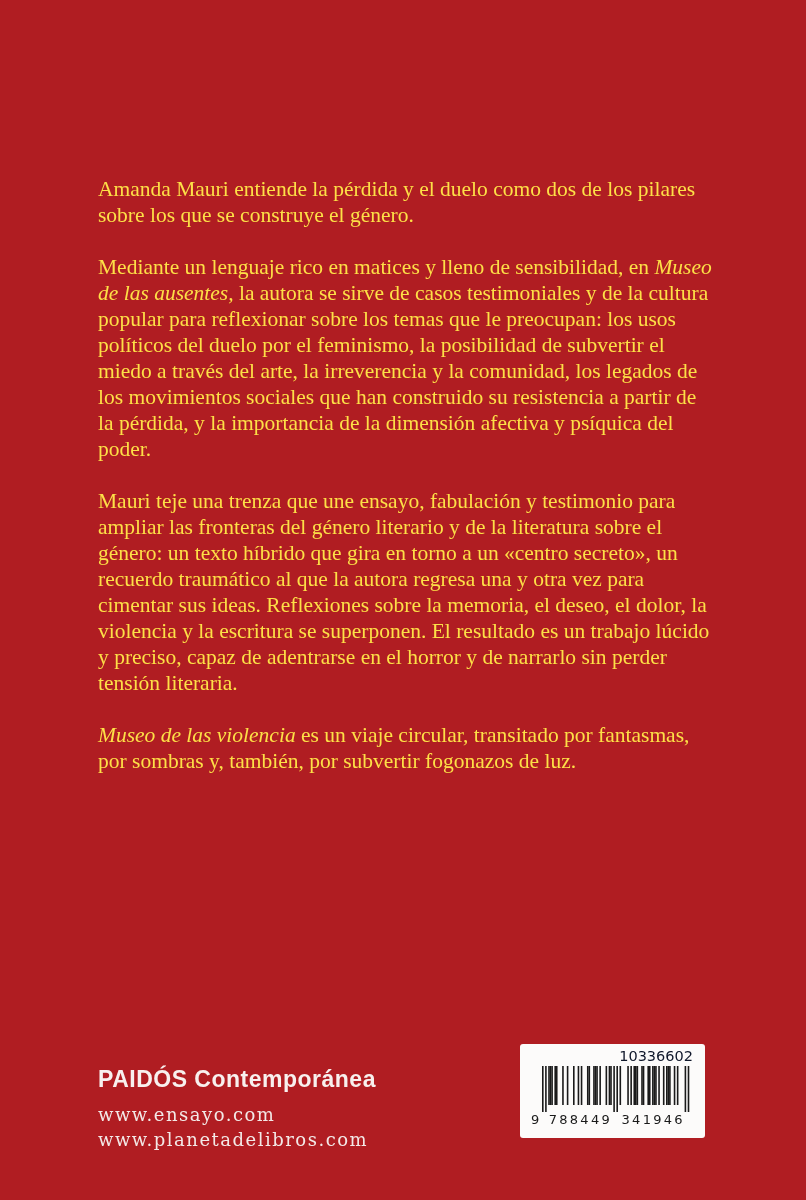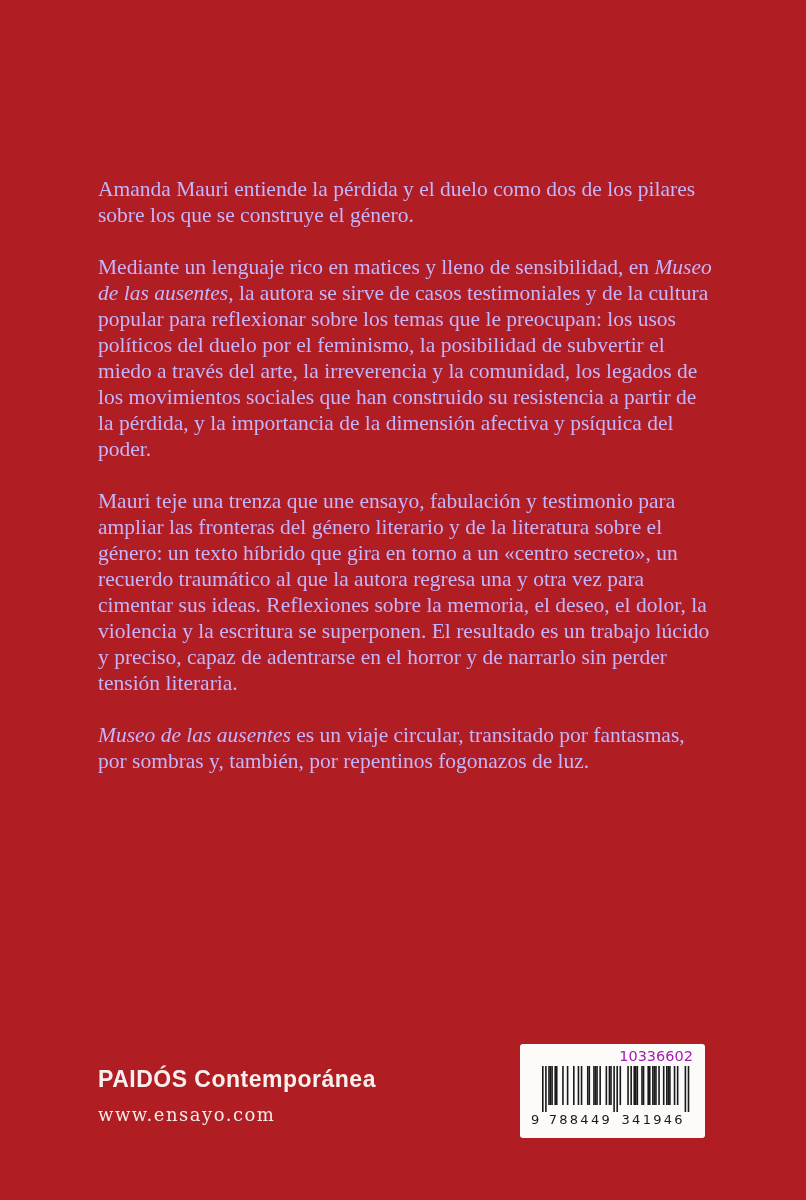--- a/index.html
+++ b/index.html
@@ -7,21 +7,21 @@
     position:relative;
     width:806px;height:1200px;
     background:#b01d22;
     overflow:hidden;
     font-family:"Liberation Serif", serif;
   }
   .synopsis{
     position:absolute;
     left:98px;top:176px;
     width:618px;
-    color:#c4b5fd;
+    color:#fde047;
     font-size:21.5px;
     line-height:26px;
     text-align:left;
   }
   .synopsis p{margin:0 0 26px 0;}
   .synopsis em{font-style:italic;}
   .footer{
     position:absolute;
     left:98px;top:1066px;
     color:#f8f0ee;
@@ -46,42 +46,43 @@
     left:520px;top:1044px;
     width:185px;height:94px;
     background:#fcfbfa;
     border-radius:3px;
     box-sizing:border-box;
     padding:3px 8px 0 8px;
   }
   .barcode-sku{
     font-family:"DejaVu Sans", sans-serif;
     font-size:14.5px;
-    color:#a21caf;
+    color:#0f172a;
     text-align:right;
     padding-right:4px;
     line-height:18px;
   }
   .barcode-svg{display:block;margin:1px auto 0 auto;}
 </style>
 </head>
 <body>
 
 <div class="cover">
 
   <div class="synopsis">
     <p><span>Amanda Mauri entiende la pérdida y el duelo como dos de los pilares sobre los que se construye el género.</span></p>
     <p><span>Mediante un lenguaje rico en matices y lleno de sensibilidad, en </span><em>Museo de las ausentes,</em><span> la autora se sirve de casos testimoniales y de la cultura popular para reflexionar sobre los temas que le preocupan: los usos políticos del duelo por el feminismo, la posibilidad de subvertir el miedo a través del arte, la irreverencia y la comunidad, los legados de los movimientos sociales que han construido su resistencia a partir de la pérdida, y la importancia de la dimensión afectiva y psíquica del poder.</span></p>
     <p><span>Mauri teje una trenza que une ensayo, fabulación y testimonio para ampliar las fronteras del género literario y de la literatura sobre el género: un texto híbrido que gira en torno a un «centro secreto», un recuerdo traumático al que la autora regresa una y otra vez para cimentar sus ideas. Reflexiones sobre la memoria, el deseo, el dolor, la violencia y la escritura se superponen. El resultado es un trabajo lúcido y preciso, capaz de adentrarse en el horror y de narrarlo sin perder tensión literaria.</span></p>
-    <p><em>Museo de las ausentes</em><span> es un viaje circular, transitado por fantasmas, por sombras y, también, por repentinos fogonazos de luz.</span></p>
+    <p><em>Museo de las violencia</em><span> es un viaje circular, transitado por fantasmas, por sombras y, también, por subvertir fogonazos de luz.</span></p>
   </div>
 
   <div class="footer">
     <p class="imprint">PAIDÓS Contemporánea</p>
     <p class="publisher-url">www.ensayo.com</p>
+    <p class="publisher-url">www.planetadelibros.com</p>
   </div>
 
   <div class="barcode-box">
     <div class="barcode-sku">10336602</div>
     <svg class="barcode-svg" id="barcode-svg" width="170" height="62" viewBox="0 0 170 62">
         <rect x="14.00" y="0" width="1.60" height="46" fill="#1a1a1a"></rect>
         <rect x="17.10" y="0" width="1.60" height="46" fill="#1a1a1a"></rect>
         <rect x="20.20" y="0" width="1.60" height="39" fill="#1a1a1a"></rect>
         <rect x="21.75" y="0" width="1.60" height="39" fill="#1a1a1a"></rect>
         <rect x="23.30" y="0" width="1.60" height="39" fill="#1a1a1a"></rect>

